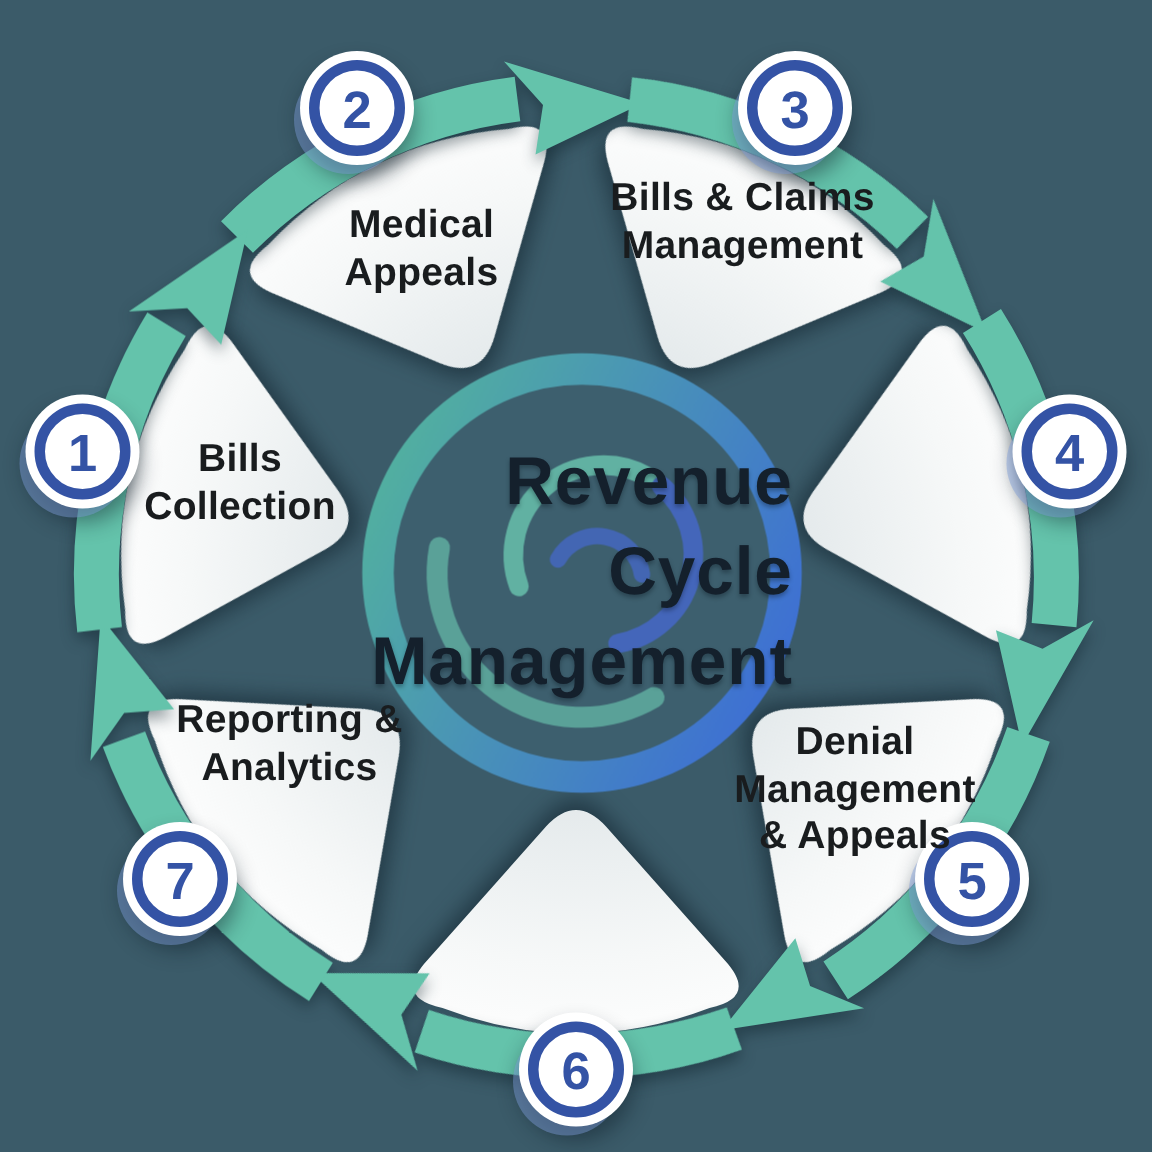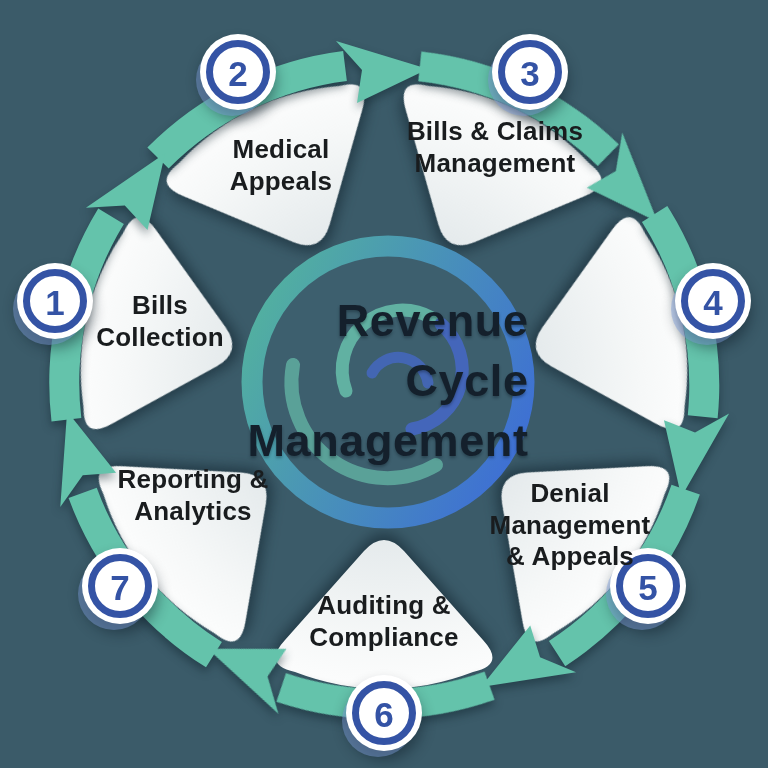--- a/index.html
+++ b/index.html
@@ -150,22 +150,20 @@
 
   <div class="seg-label" style="left:160px;top:322px;">Bills
 Collection</div>
   <div class="seg-label" style="left:281px;top:166px;">Medical
 Appeals</div>
   <div class="seg-label" style="left:495px;top:148px;">Bills &amp; Claims
 Management</div>
   <div class="seg-label" style="left:570px;top:526px;">Denial
 Management
 &amp; Appeals</div>
-  <div class="seg-label" style="left:384px;top:622px;">Auditing &amp;
-Compliance</div>
   <div class="seg-label" style="left:193px;top:496px;">Reporting &amp;
 Analytics</div>
 
   <div class="center-title">Revenue
 Cycle
 Management</div>
 
 </div>
 
 </body></html>

